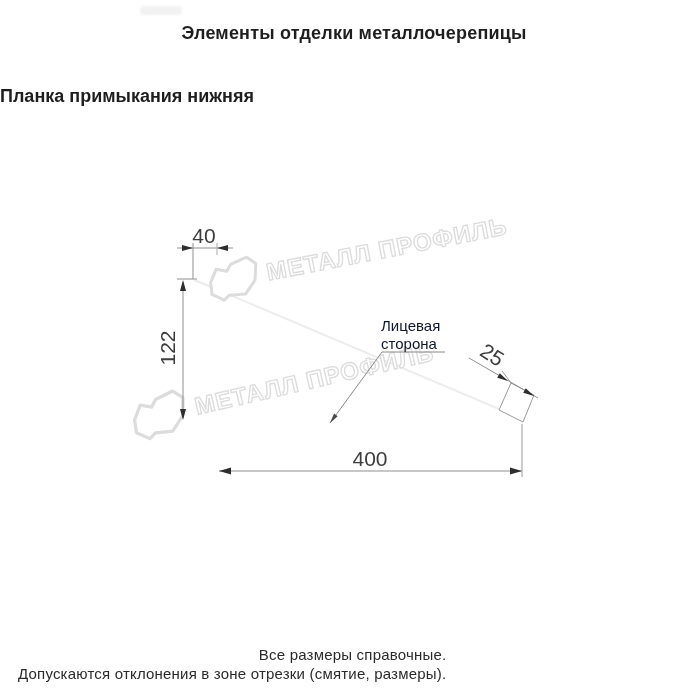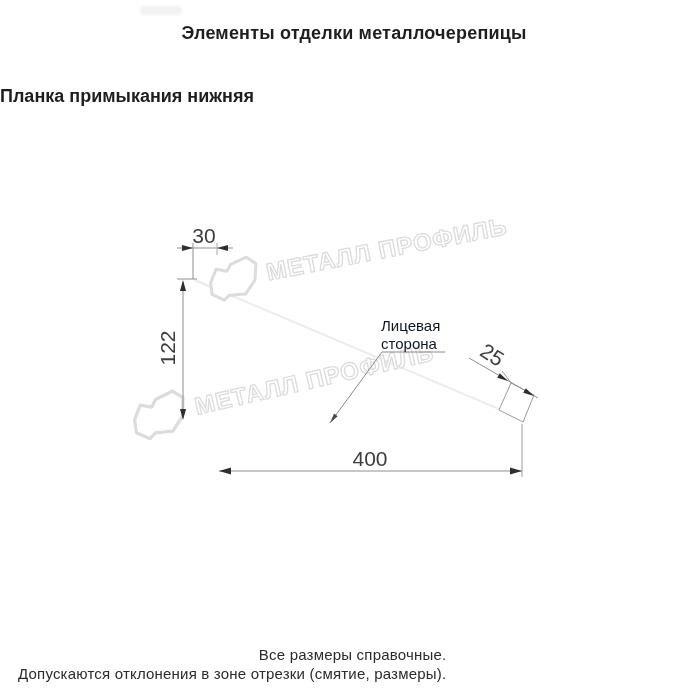--- a/index.html
+++ b/index.html
@@ -106,21 +106,21 @@
       <polygon points="330,423 337.7,416.2 334.1,413.6" fill="#4a4a4a"></polygon>
     </g>
   </svg>
 
   <div class="layer z3">
     <div class="smudge"></div>
 
     <div class="page-title">Элементы отделки металлочерепицы</div>
     <div class="product-subtitle">Планка примыкания нижняя</div>
 
-    <div class="dim dim-20">30</div>
+    <div class="dim dim-20">40</div>
     <div class="dim dim-122">122</div>
     <div class="dim dim-250">400</div>
     <div class="dim dim-25">25</div>
 
     <div class="face-label">
       <span>Лицевая</span><br>
       <span>сторона</span>
     </div>
 
     <div class="footer">

